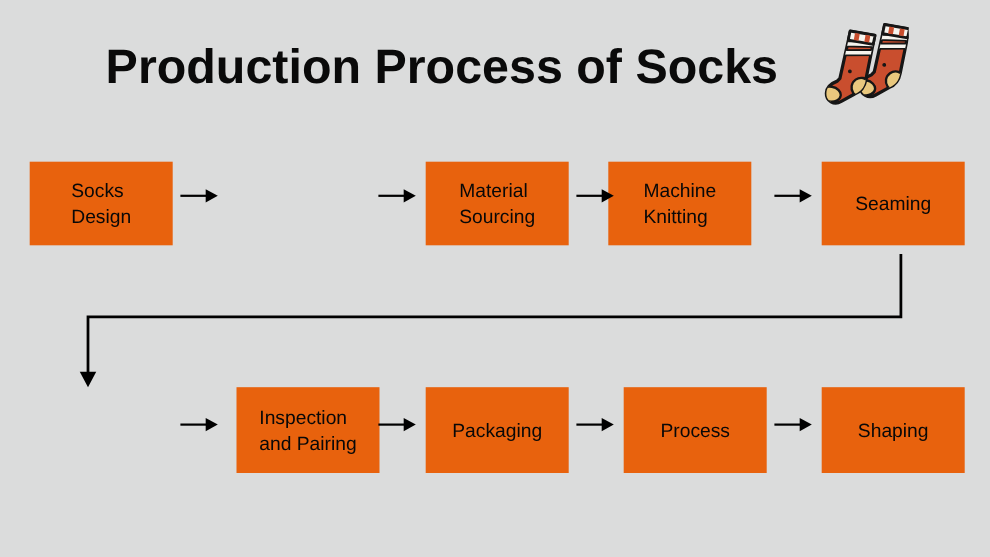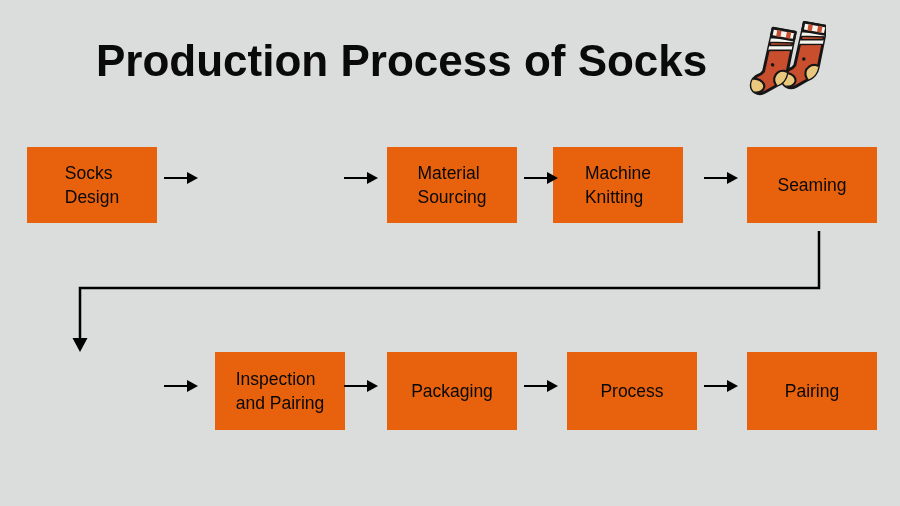--- a/index.html
+++ b/index.html
@@ -129,21 +129,21 @@
     <span class="box-label">Inspection
 and Pairing</span>
   </div>
   <div class="box row2" style="left:387px">
     <span class="box-label">Packaging</span>
   </div>
   <div class="box row2" style="left:567px">
     <span class="box-label">Process</span>
   </div>
   <div class="box row2" style="left:747px">
-    <span class="box-label">Pairing</span>
+    <span class="box-label">Shaping</span>
   </div>
 
   <div class="h-arrow arrow-row1 a1">
       <div class="shaft"></div>
       <div class="head"></div>
     </div>
   <div class="h-arrow arrow-row1 a2">
       <div class="shaft"></div>
       <div class="head"></div>
     </div>

